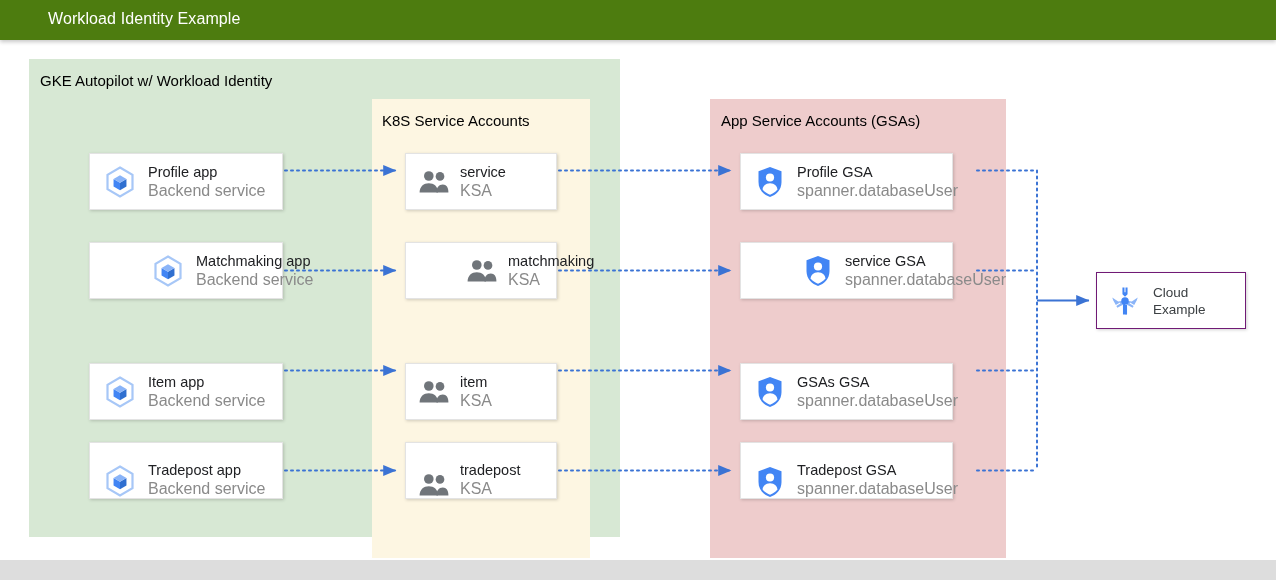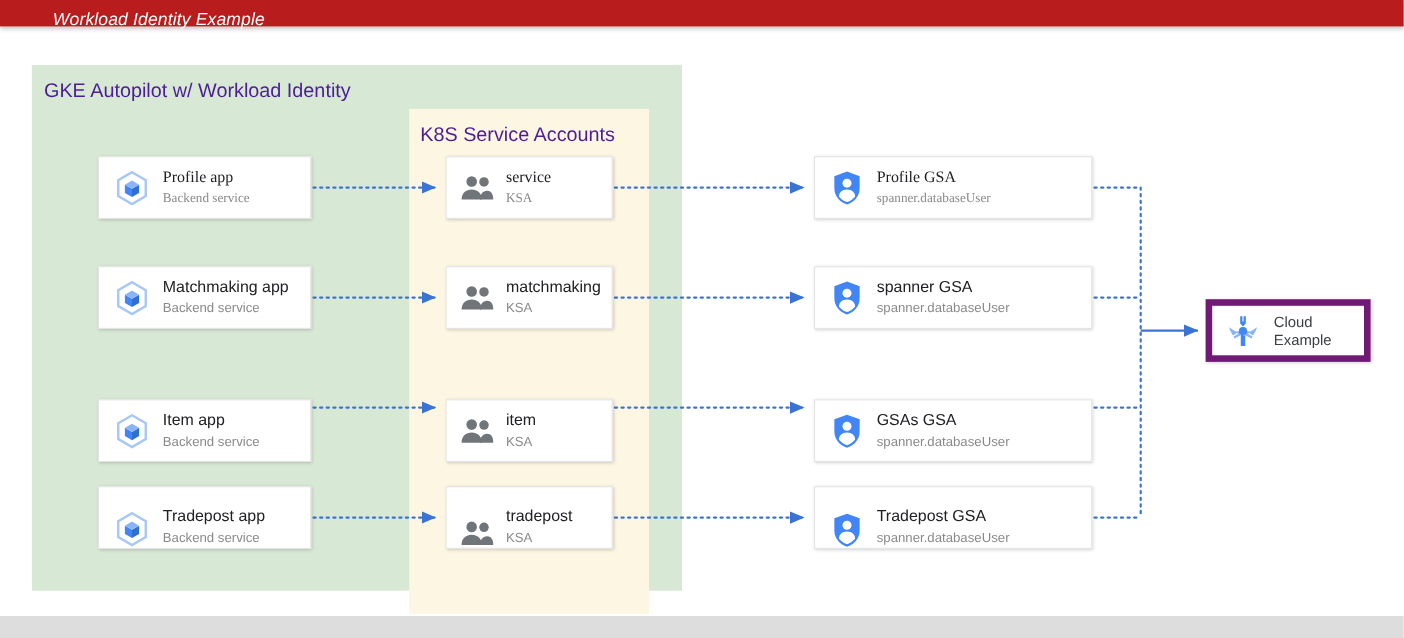--- a/index.html
+++ b/index.html
@@ -13,25 +13,24 @@
     position: relative;
     overflow: hidden;
     font-family: "Liberation Sans", sans-serif;
     -webkit-font-smoothing: antialiased;
   }
 
   
   #app-header {
     position: absolute;
     left: 0; top: 0;
-    width: 1276px; height: 24px;
-    background: #b91c1c;
+    width: 1276px; height: 40px;
+    background: #4d7c0f;
     box-shadow: 0 2px 4px rgba(0,0,0,0.22);
     z-index: 40;
-    font-style: italic;
   }
   #app-header .title {
     position: absolute;
     left: 48px; top: 10px;
     color: #ffffff;
     font-size: 16px;
     letter-spacing: 0.1px;
   }
 
   
@@ -50,22 +49,22 @@
     background: #ffffff;
   }
 
   
   .group-box {
     position: absolute;
     box-sizing: border-box;
   }
   .group-label {
     position: absolute;
-    font-size: 18px;
-    color: #4c1d95;
+    font-size: 15px;
+    color: #000000;
     white-space: nowrap;
   }
   #group-gke {
     left: 29px; top: 19px;
     width: 591px; height: 478px;
     background: #d7e8d4;
   }
   #group-gke > .group-label { left: 11px; top: 13px; }
 
   #group-ksa {
@@ -105,57 +104,57 @@
     justify-content: center;
     overflow: visible;
     white-space: nowrap;
   }
   .node-title {
     font-size: 14.5px;
     color: #202124;
     line-height: 19px;
   }
   .node-sub {
-    font-size: 12px;
+    font-size: 16px;
     color: #8a8a8a;
     line-height: 18px;
   }
 
   
   .card-app {
     left: 89px;
     width: 194px; height: 57px;
   }
   .card-app .node-icon { width: 56px; margin-left: 2px; }
   
   .card-ksa {
     left: 405px;
     width: 152px; height: 57px;
   }
   .card-ksa .node-icon { width: 52px; margin-left: 2px; }
   
   .card-gsa {
     left: 740px;
-    width: 253px; height: 57px;
+    width: 213px; height: 57px;
   }
   .card-gsa .node-icon { width: 54px; margin-left: 2px; }
 
-  .row-1 { top: 102px; font-family: Liberation Serif, serif; }
-  .row-2 { top: 202px; }
+  .row-1 { top: 113px; }
+  .row-2 { top: 202px; padding-left: 48px; }
   .row-3 { top: 302px; margin-top: 21px; }
   .row-4 { top: 402px; align-items: flex-end; }
 
   
   #card-spanner {
     position: absolute;
     left: 1096px; top: 232px;
     width: 150px; height: 57px;
     box-sizing: border-box;
     background: #ffffff;
-    border: 6px solid #701a75;
+    border: 1px solid #701a75;
     box-shadow: 1px 1px 3px rgba(0,0,0,0.18);
     display: flex;
     align-items: center;
     z-index: 20;
   }
   #card-spanner .node-icon { width: 56px; }
   #card-spanner .node-title { font-size: 13.5px; color: #3c4043; line-height: 17px; }
 
   
   #connector-layer {
@@ -176,20 +175,23 @@
 <div id="diagram-canvas">
 
   <div class="group-box" id="group-gke">
     <div class="group-label">GKE Autopilot w/ Workload Identity</div>
   </div>
 
   <div class="group-box" id="group-ksa">
     <div class="group-label">K8S Service Accounts</div>
   </div>
 
+  <div class="group-box" id="group-gsa">
+    <div class="group-label">App Service Accounts (GSAs)</div>
+  </div>
 
   <svg id="connector-layer" viewBox="0 0 1276 520">
     <defs>
       <marker id="arrowhead" markerWidth="7" markerHeight="7" refX="6.4" refY="3.2" orient="auto" markerUnits="strokeWidth">
         <path d="M0,0.4 L6.6,3.2 L0,6 z" fill="#3b73d4"></path>
       </marker>
     </defs>
 
     <g stroke="#3b73d4" stroke-width="2" stroke-dasharray="2,4" stroke-linecap="round" fill="none">
       <line x1="285" y1="130.5" x2="396" y2="130.5" marker-end="url(#arrowhead)"></line>
@@ -353,21 +355,21 @@
 
   <div class="node-card card-gsa row-2">
     <div class="node-icon">
       <svg width="26" height="32" viewBox="0 0 26 32">
         <path d="M13 1 L24.5 5.2 L24.5 16 C24.5 24 19 29 13 31 C7 29 1.5 24 1.5 16 L1.5 5.2 Z" fill="#4285f4"></path>
         <circle cx="13" cy="11.5" r="4.1" fill="#ffffff"></circle>
         <path d="M13 17.2 C17.6 17.2 20.4 20.2 20.4 23.6 C18.6 26 15.9 27.7 13 28.7 C10.1 27.7 7.4 26 5.6 23.6 C5.6 20.2 8.4 17.2 13 17.2 Z" fill="#ffffff"></path>
       </svg>
     </div>
     <div class="node-text">
-      <span class="node-title">spanner GSA</span>
+      <span class="node-title">service GSA</span>
       <span class="node-sub">spanner.databaseUser</span>
     </div>
   </div>
 
   <div class="node-card card-gsa row-3">
     <div class="node-icon">
       <svg width="26" height="32" viewBox="0 0 26 32">
         <path d="M13 1 L24.5 5.2 L24.5 16 C24.5 24 19 29 13 31 C7 29 1.5 24 1.5 16 L1.5 5.2 Z" fill="#4285f4"></path>
         <circle cx="13" cy="11.5" r="4.1" fill="#ffffff"></circle>
         <path d="M13 17.2 C17.6 17.2 20.4 20.2 20.4 23.6 C18.6 26 15.9 27.7 13 28.7 C10.1 27.7 7.4 26 5.6 23.6 C5.6 20.2 8.4 17.2 13 17.2 Z" fill="#ffffff"></path>

